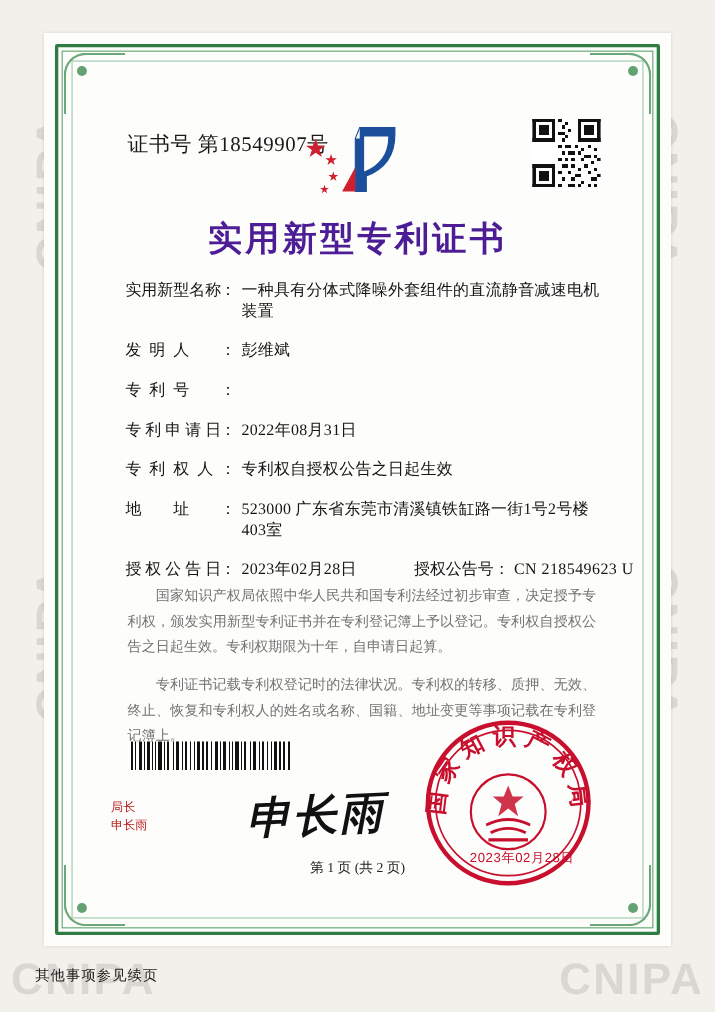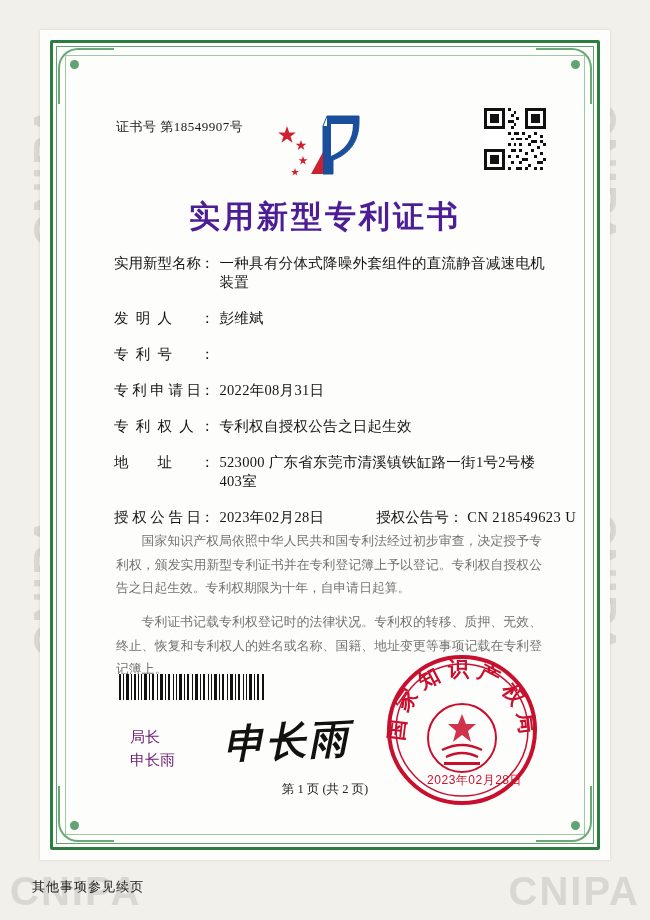--- a/index.html
+++ b/index.html
@@ -88,21 +88,21 @@
   .content {
     position: absolute;
     left: 36px; top: 36px; right: 36px; bottom: 36px;
   }
 
   
   .cert-no {
     position: absolute;
     left: 40px;
     top: 52px;
-    font-size: 13px;
+    font-size: 19px;
     color: #1a1a1a;
     letter-spacing: .5px;
   }
   .qr {
     position: absolute;
     right: 28px;
     top: 42px;
     width: 62px;
     height: 62px;
     background-color: #fff;
@@ -182,25 +182,25 @@
     position: absolute;
     left: 42px;
     top: 608px;
     width: 148px;
     height: 26px;
   }
 
   
   .sig-label {
     position: absolute;
-    left: 54px;
+    left: 25px;
     top: 660px;
-    font-size: 15px;
+    font-size: 11px;
     line-height: 1.55;
-    color: #701a75;
+    color: #b91c1c;
   }
   .sig-script {
     position: absolute;
     left: 148px;
     top: 648px;
     font-size: 40px;
     font-family: "DejaVu Serif", serif;
     font-style: italic;
     font-weight: bold;
     color: #111;

